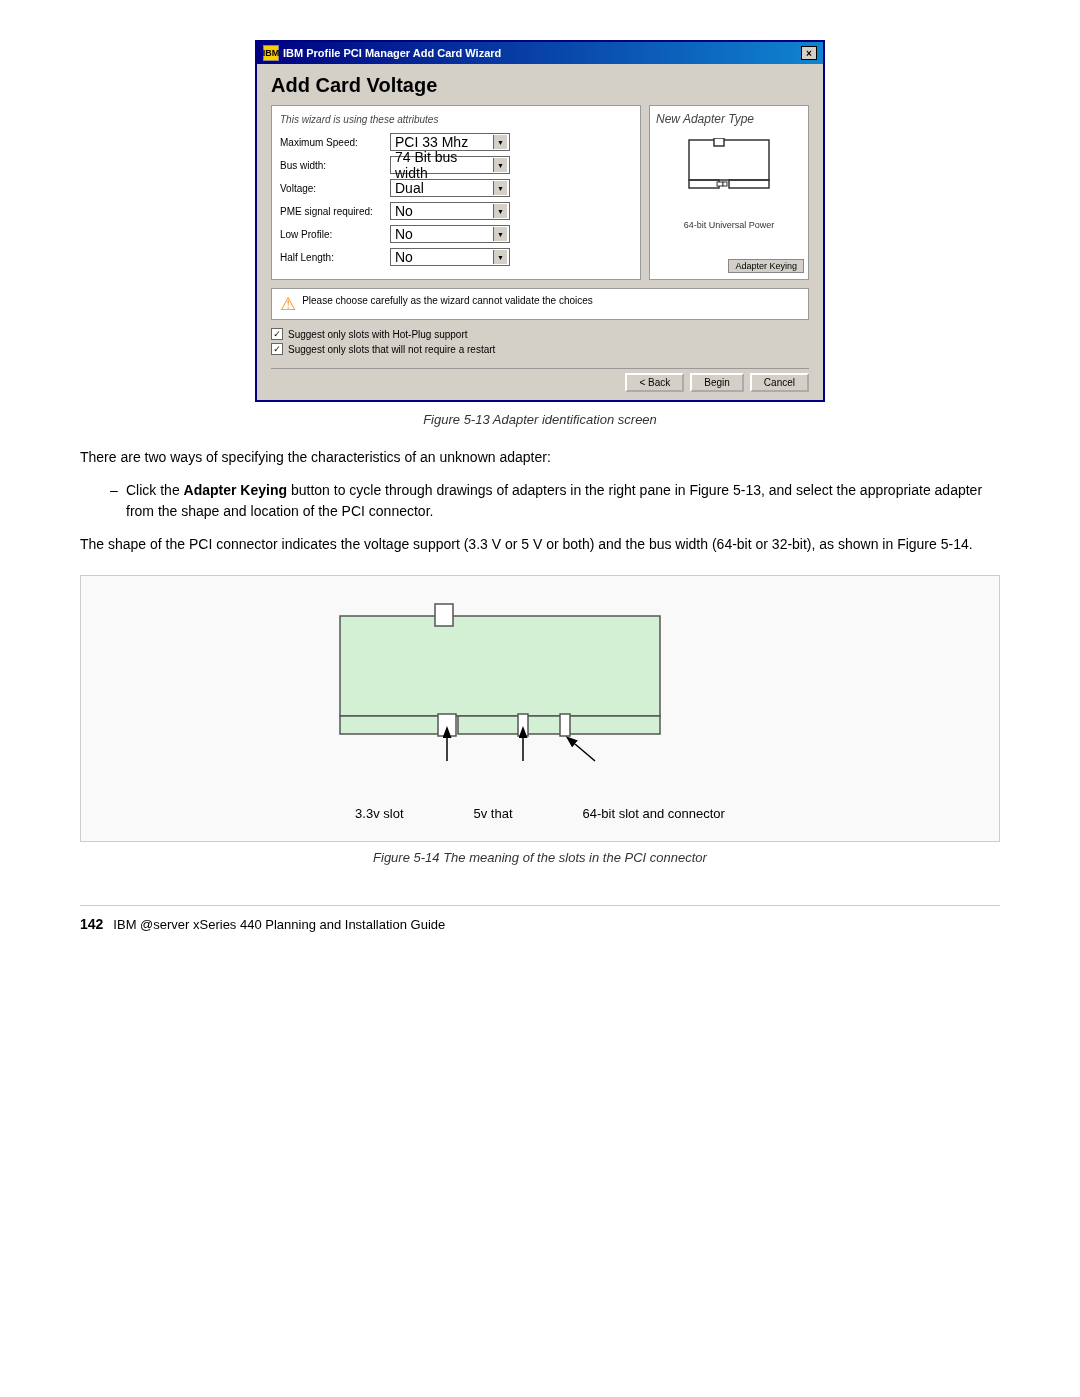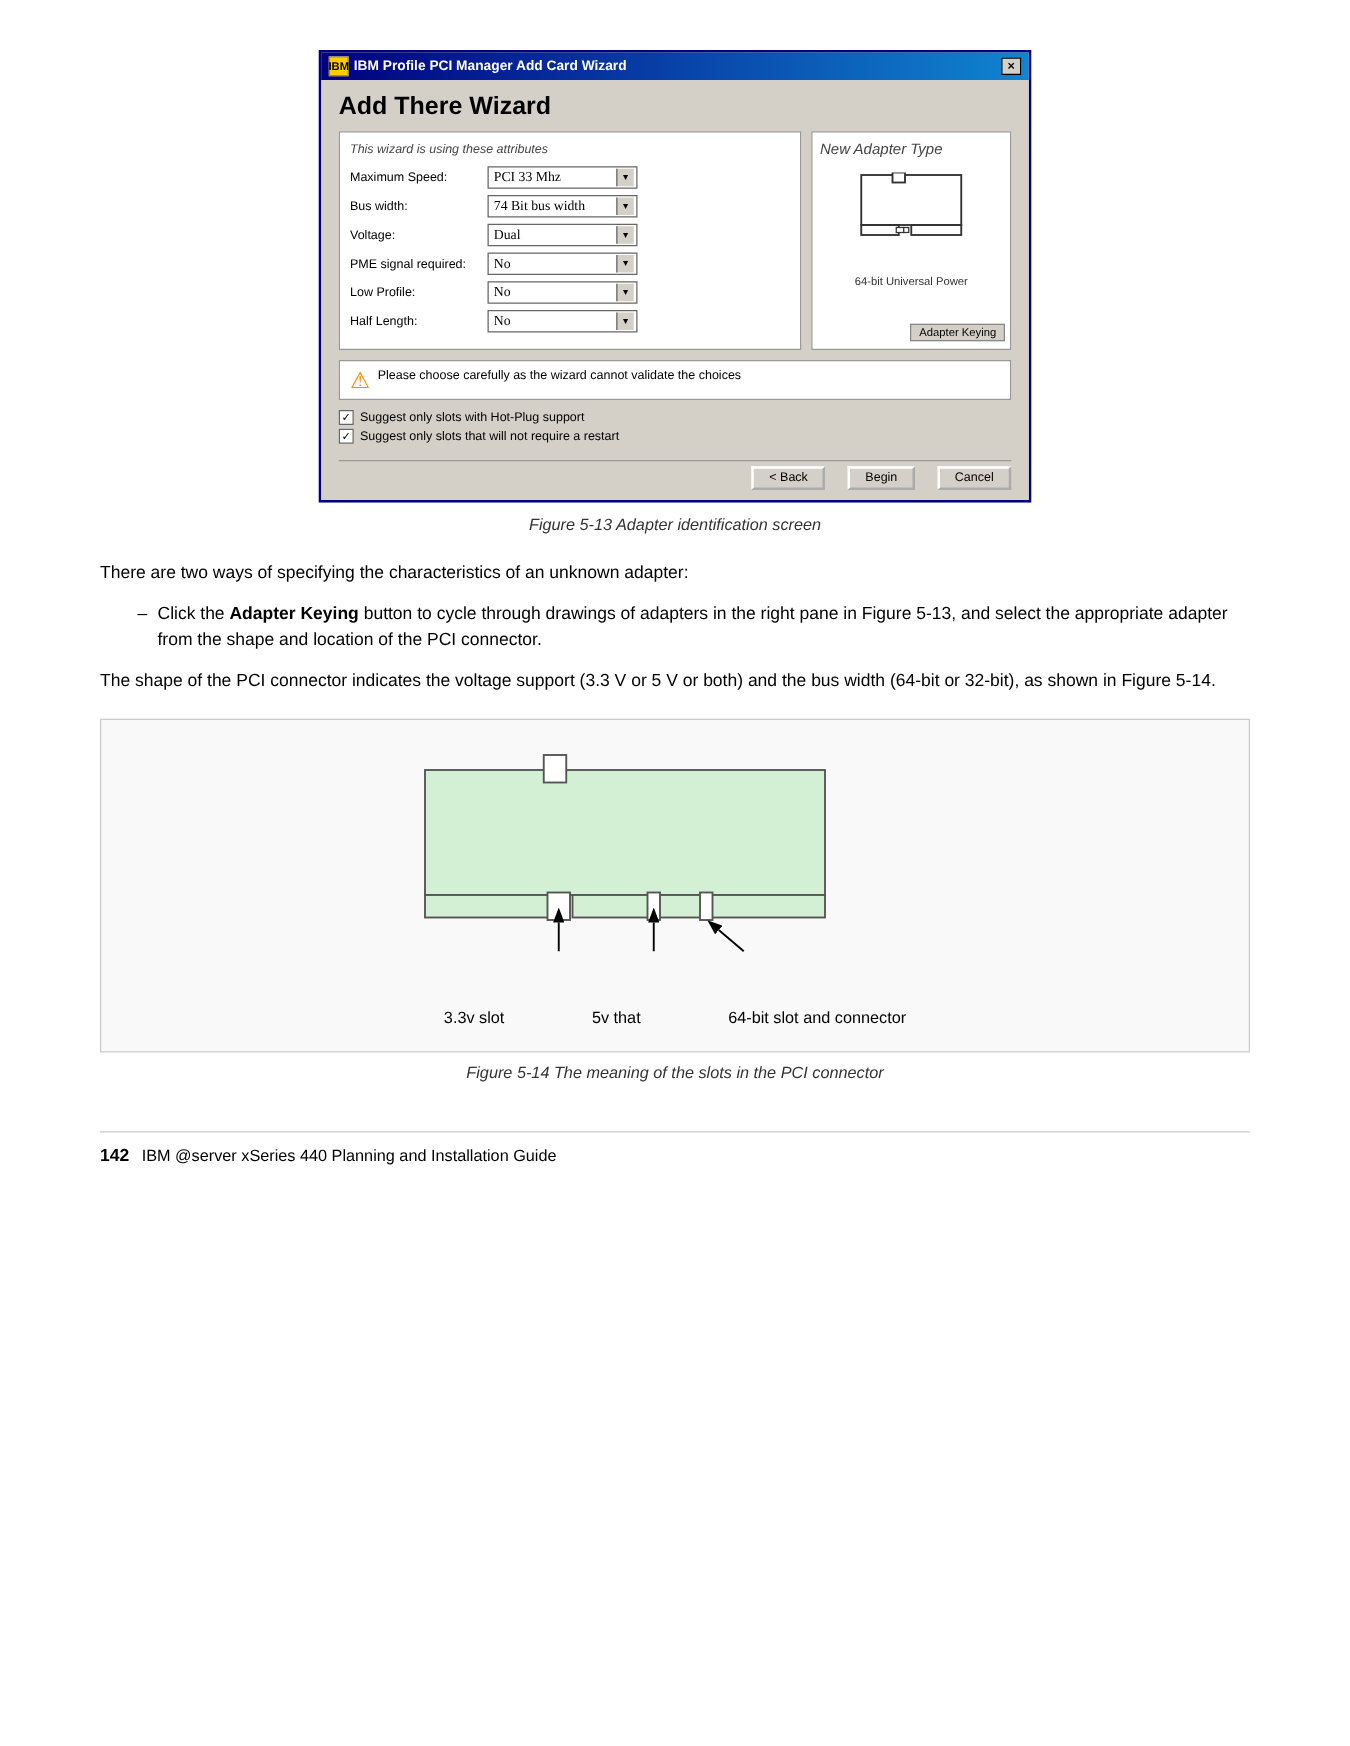--- a/index.html
+++ b/index.html
@@ -122,23 +122,22 @@
       background: #d4d0c8;
       border-left: 1px solid #666;
       display: flex;
       align-items: center;
       justify-content: center;
       font-size: 7px;
       flex-shrink: 0;
     }
     .select-text {
       flex: 1;
-      font-size: 11px;
+      font-size: 14px;
       padding: 0 2px;
-      font-family: Liberation Serif, serif;
     }
 
     .right-pane {
       width: 160px;
       border: 1px solid #999;
       background: #fff;
       padding: 6px;
       position: relative;
     }
     .right-pane-title {
@@ -210,21 +209,21 @@
       display: flex;
       align-items: center;
       justify-content: center;
       font-size: 9px;
       flex-shrink: 0;
     }
 
     .dialog-footer {
       display: flex;
       justify-content: flex-end;
-      gap: 18px;
+      gap: 6px;
       margin-top: 8px;
       padding-top: 4px;
       border-top: 1px solid #999;
     }
     .dialog-btn {
       background: #d4d0c8;
       border: 2px outset #fff;
       font-size: 10px;
       padding: 2px 12px;
       cursor: pointer;
@@ -312,21 +311,21 @@
       <div class="dialog-titlebar-left">
         <div class="titlebar-icon">
           <span>IBM</span>
         </div>
         <span>IBM Profile PCI Manager Add Card Wizard</span>
       </div>
       <div class="dialog-close-btn">×</div>
     </div>
 
     <div class="dialog-body">
-      <div class="dialog-title-text">Add There Wizard</div>
+      <div class="dialog-title-text">Add Card Voltage</div>
 
       <div class="dialog-content">
 
         <div class="left-pane">
           <div class="left-pane-title">This wizard is using these attributes</div>
 
           <div class="form-row">
             <div class="form-label">Maximum Speed:</div>
             <div class="form-select">
               <span class="select-text">PCI 33 Mhz</span>

